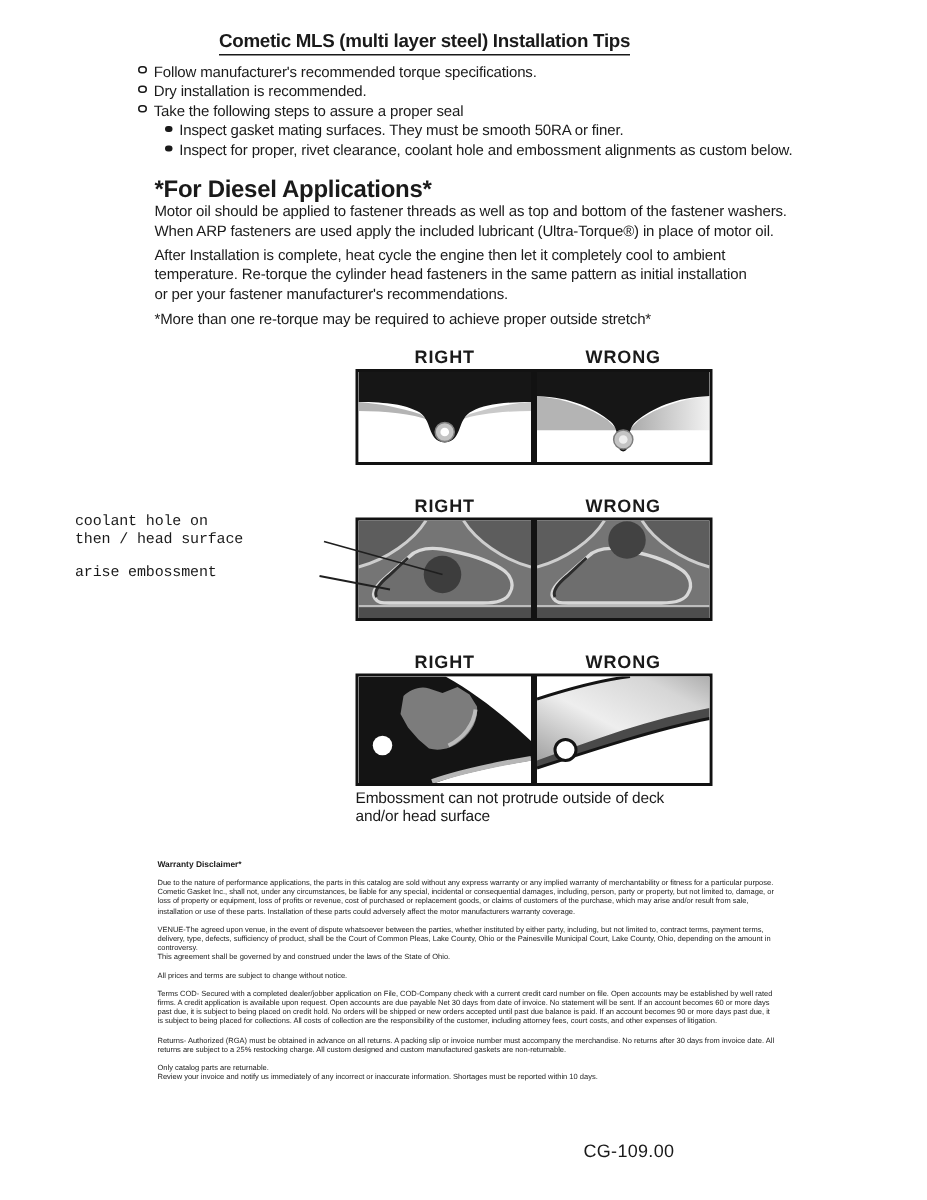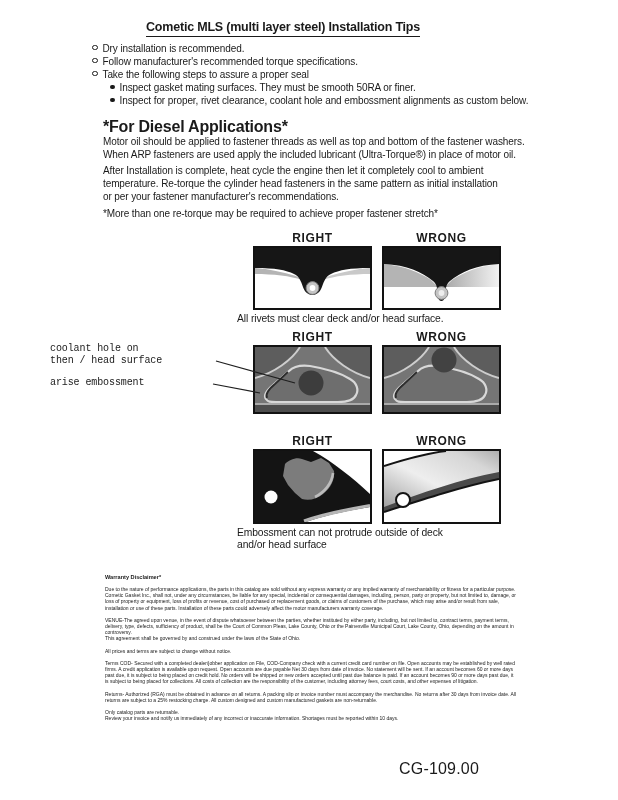--- a/index.html
+++ b/index.html
@@ -13,55 +13,55 @@
   .mk{display:inline-block;width:4px;height:4px;border-radius:50%;margin-right:5px;vertical-align:2px;}
   .mk.open{border:1px solid #1a1a1a;width:3.5px;height:3.5px;}
   .mk.solid{background:#1a1a1a;width:4.5px;height:4.5px;}
   .diesel-heading{position:absolute;left:103px;top:118px;font-size:16px;font-weight:bold;letter-spacing:-0.2px;}
   .para{position:absolute;left:103px;font-size:10px;line-height:13px;letter-spacing:-0.1px;white-space:pre-line;}
   .p1{top:135px;width:440px;}
   .p2{top:164px;width:440px;}
   .footnote{position:absolute;left:103px;top:208px;font-size:10px;letter-spacing:-0.1px;}
   .figure{position:absolute;left:237px;width:260px;}
   .f1{top:231px;} .f2{top:330px;} .f3{top:434px;}
-  .fig-row{display:flex;gap:10px;margin-left:16px;}
+  .fig-row{display:flex;gap:0;}
   .fig-cell{width:119px;}
   .fig-label{text-align:center;font-size:12px;font-weight:bold;letter-spacing:0.6px;height:15px;}
   .panel{display:block;border:2px solid #121212;background:#fff;}
   .fig-caption{font-size:10.3px;letter-spacing:-0.1px;margin-top:3px;white-space:pre-line;line-height:12px;}
   .callout{position:absolute;width:162px;left:50px;font-size:10px;line-height:11.5px;letter-spacing:-0.1px;font-family:Liberation Mono, monospace;}
   .co1{top:343px;} .co2{top:377px;}
   .leaders{position:absolute;left:210px;top:355px;z-index:5;}
   .disclaimer{position:absolute;left:105px;top:574px;width:412px;}
   .disclaimer h3{margin:0 0 6px 0;font-size:5.6px;}
   .disclaimer p{margin:0 0 6px 0;font-size:5px;line-height:6.2px;white-space:pre-line;}
-  .page-number{position:absolute;left:399px;top:760px;font-size:16px;letter-spacing:0.2px;}
+  .page-number{position:absolute;left:389px;top:760px;font-size:12px;letter-spacing:0.2px;}
 </style>
 </head>
 <body>
 
 <div class="page">
 
   <div class="title">Cometic MLS (multi layer steel) Installation Tips</div>
 
   <div class="bullets">
+    <div class="bullet"><span class="mk open"></span><span>Follow manufacturer's recommended torque specifications.</span></div>
     <div class="bullet"><span class="mk open"></span><span>Dry installation is recommended.</span></div>
-    <div class="bullet"><span class="mk open"></span><span>Follow manufacturer's recommended torque specifications.</span></div>
     <div class="bullet"><span class="mk open"></span><span>Take the following steps to assure a proper seal</span></div>
     <div class="bullet sub"><span class="mk solid"></span><span>Inspect gasket mating surfaces.  They must be smooth 50RA or finer.</span></div>
     <div class="bullet sub"><span class="mk solid"></span><span>Inspect for proper, rivet clearance, coolant hole and embossment alignments as custom below.</span></div>
   </div>
 
   <div class="diesel-heading">*For Diesel Applications*</div>
   <div class="para p1">Motor oil should be applied to fastener threads as well as top and bottom of the fastener washers.
 When ARP fasteners are used apply the included lubricant (Ultra-Torque®) in place of motor oil.</div>
   <div class="para p2">After Installation is complete, heat cycle the engine then let it completely cool to ambient
 temperature. Re-torque the cylinder head fasteners in the same pattern as initial installation
 or per your fastener manufacturer's recommendations.</div>
-  <div class="footnote">*More than one re-torque may be required to achieve proper fastener stretch*</div>
+  <div class="footnote">*More than one re-torque may be required to achieve proper outside stretch*</div>
 
   <div class="figure f1">
     <div class="fig-row">
       <div class="fig-cell">
         <div class="fig-label">RIGHT</div>
         <svg class="panel" width="115" height="60" viewBox="0 0 115 60">
           <rect width="115" height="60" fill="#ffffff"></rect>
           <path d="M0,20 C14,21 28,24 41,28 L47,32 C36,28 18,26 0,26 Z" fill="#b4b4b4"></path>
           <path d="M115,20 C101,21 87,24 74,28 L68,32 C79,28 97,26 115,26 Z" fill="#c9c9c9"></path>
           <path d="M0,0 H115 V20 C95,20 84,22 76,26 C65,31 70,46 57.5,47 C45,46 50,31 39,26 C31,22 20,20 0,20 Z" fill="#161616"></path>
@@ -81,21 +81,20 @@
           <rect width="115" height="60" fill="#ffffff"></rect>
           <path d="M0,16 C20,18 35,24 47,32 L54,39 L0,39 Z" fill="#b4b4b4"></path>
           <path d="M115,16 C95,18 80,24 68,32 L61,39 L115,39 Z" fill="url(#fade-r1)"></path>
           <rect y="39" width="115" height="21" fill="#ffffff"></rect>
           <path d="M0,0 H115 V16 C92,17 77,24 66,33 C58,40 64,52 57.5,53 C51,52 57,40 49,33 C38,24 23,17 0,16 Z" fill="#161616"></path>
           <circle cx="57.5" cy="45" r="6.4" fill="#c4c4c4" stroke="#7d7d7d" stroke-width="1"></circle>
           <circle cx="57.5" cy="45" r="2.9" fill="#eeeeee"></circle>
         </svg>
       </div>
     </div>
-    <div class="fig-caption">All rivets must clear deck and/or head surface.</div>
   </div>
 
   <div class="figure f2">
     <div class="fig-row">
       <div class="fig-cell">
         <div class="fig-label">RIGHT</div>
         <svg class="panel" width="115" height="65" viewBox="0 0 115 65">
           <rect width="115" height="65" fill="#757575"></rect>
           <path d="M0,0 H45 C37,13 19,26 0,31 Z" fill="#5d5d5d"></path>
           <path d="M45,0 C37,13 19,26 0,31" stroke="#cdcdcd" stroke-width="2" fill="none"></path>

